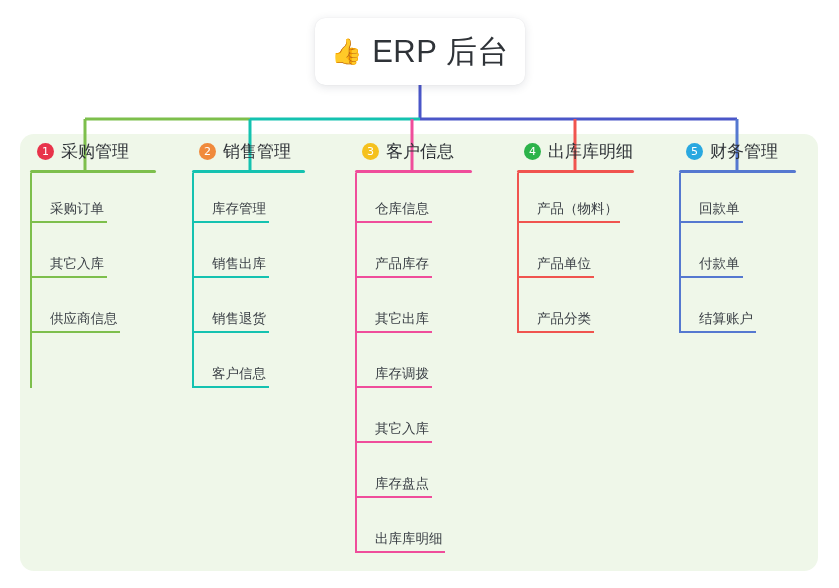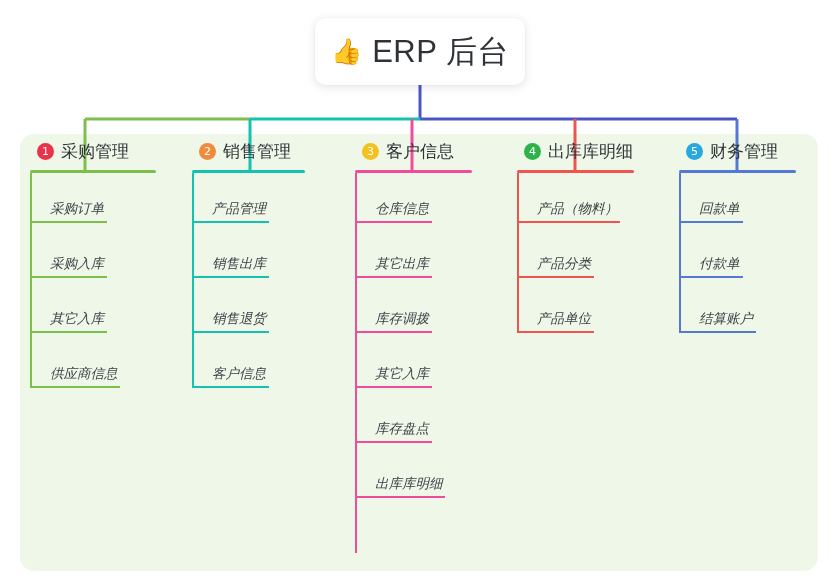--- a/index.html
+++ b/index.html
@@ -117,21 +117,20 @@
   }
   .spine {
     position: absolute;
     left: 10px;
     top: 0;
     width: 2px;
   }
   .item {
     position: relative;
     height: 55px;
-    font-style: italic;
   }
   .item-label {
     position: absolute;
     left: 30px;
     bottom: 10px;
     font-size: 13.5px;
     color: #3a3f45;
     white-space: nowrap;
   }
   .item-rule {
@@ -172,43 +171,39 @@
           <span class="col-title">采购管理</span>
         </div>
         <div class="head-rule" style="background: rgb(125, 191, 76); width: 126px; margin-left: 10px;"></div>
         <div class="items">
           <div class="spine" style="background: rgb(125, 191, 76); height: 215px;"></div>
           <div class="item">
             <div class="item-label">采购订单</div>
             <div class="item-rule" style="width: 76.8px; background: rgb(125, 191, 76);"></div>
           </div>
           <div class="item">
-            <div class="item-label">采购入库</div>
-            <div class="item-rule" style="width: 76.8px; background: rgb(125, 191, 76);"></div>
-          </div>
-          <div class="item">
             <div class="item-label">其它入库</div>
             <div class="item-rule" style="width: 76.8px; background: rgb(125, 191, 76);"></div>
           </div>
           <div class="item">
             <div class="item-label">供应商信息</div>
             <div class="item-rule" style="width: 90px; background: rgb(125, 191, 76);"></div>
           </div>
         </div>
       </div>
       <div class="col" style="left: 182px; width: 163px;">
         <div class="col-head">
           <span class="badge" style="background: rgb(240, 138, 60);">2</span>
           <span class="col-title">销售管理</span>
         </div>
         <div class="head-rule" style="background: rgb(20, 194, 176); width: 113px; margin-left: 10px;"></div>
         <div class="items">
           <div class="spine" style="background: rgb(20, 194, 176); height: 215px;"></div>
           <div class="item">
-            <div class="item-label">产品管理</div>
+            <div class="item-label">库存管理</div>
             <div class="item-rule" style="width: 76.8px; background: rgb(20, 194, 176);"></div>
           </div>
           <div class="item">
             <div class="item-label">销售出库</div>
             <div class="item-rule" style="width: 76.8px; background: rgb(20, 194, 176);"></div>
           </div>
           <div class="item">
             <div class="item-label">销售退货</div>
             <div class="item-rule" style="width: 76.8px; background: rgb(20, 194, 176);"></div>
           </div>
@@ -224,20 +219,24 @@
           <span class="col-title">客户信息</span>
         </div>
         <div class="head-rule" style="background: rgb(239, 77, 155); width: 117px; margin-left: 10px;"></div>
         <div class="items">
           <div class="spine" style="background: rgb(239, 77, 155); height: 380px;"></div>
           <div class="item">
             <div class="item-label">仓库信息</div>
             <div class="item-rule" style="width: 76.8px; background: rgb(239, 77, 155);"></div>
           </div>
           <div class="item">
+            <div class="item-label">产品库存</div>
+            <div class="item-rule" style="width: 76.8px; background: rgb(239, 77, 155);"></div>
+          </div>
+          <div class="item">
             <div class="item-label">其它出库</div>
             <div class="item-rule" style="width: 76.8px; background: rgb(239, 77, 155);"></div>
           </div>
           <div class="item">
             <div class="item-label">库存调拨</div>
             <div class="item-rule" style="width: 76.8px; background: rgb(239, 77, 155);"></div>
           </div>
           <div class="item">
             <div class="item-label">其它入库</div>
             <div class="item-rule" style="width: 76.8px; background: rgb(239, 77, 155);"></div>
@@ -258,27 +257,27 @@
           <span class="col-title">出库库明细</span>
         </div>
         <div class="head-rule" style="background: rgb(240, 84, 79); width: 117px; margin-left: 10px;"></div>
         <div class="items">
           <div class="spine" style="background: rgb(240, 84, 79); height: 160px;"></div>
           <div class="item">
             <div class="item-label">产品（物料）</div>
             <div class="item-rule" style="width: 103.2px; background: rgb(240, 84, 79);"></div>
           </div>
           <div class="item">
+            <div class="item-label">产品单位</div>
+            <div class="item-rule" style="width: 76.8px; background: rgb(240, 84, 79);"></div>
+          </div>
+          <div class="item">
             <div class="item-label">产品分类</div>
             <div class="item-rule" style="width: 76.8px; background: rgb(240, 84, 79);"></div>
           </div>
-          <div class="item">
-            <div class="item-label">产品单位</div>
-            <div class="item-rule" style="width: 76.8px; background: rgb(240, 84, 79);"></div>
-          </div>
         </div>
       </div>
       <div class="col" style="left: 669px; width: 150px;">
         <div class="col-head">
           <span class="badge" style="background: rgb(41, 168, 224);">5</span>
           <span class="col-title">财务管理</span>
         </div>
         <div class="head-rule" style="background: rgb(85, 120, 208); width: 117px; margin-left: 10px;"></div>
         <div class="items">
           <div class="spine" style="background: rgb(85, 120, 208); height: 160px;"></div>

